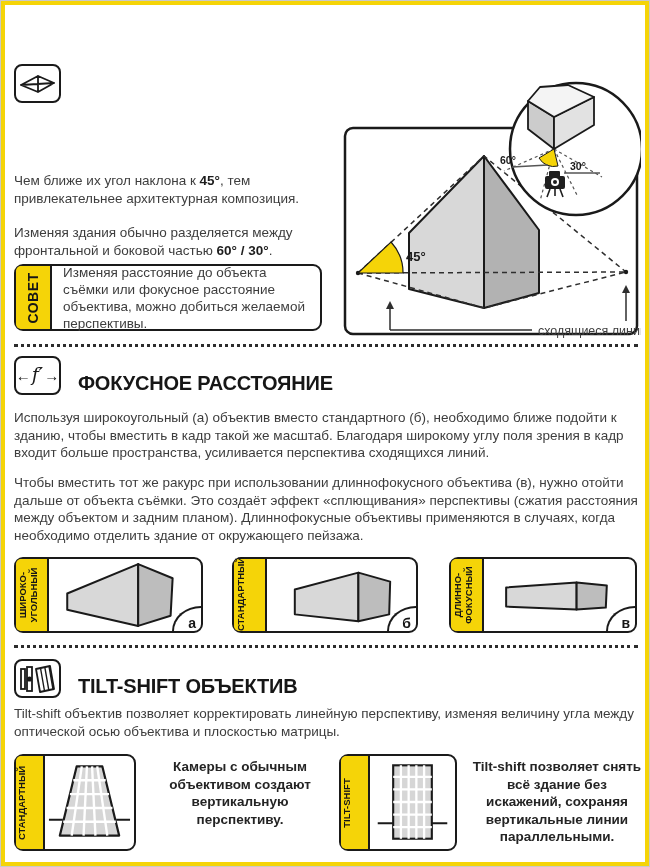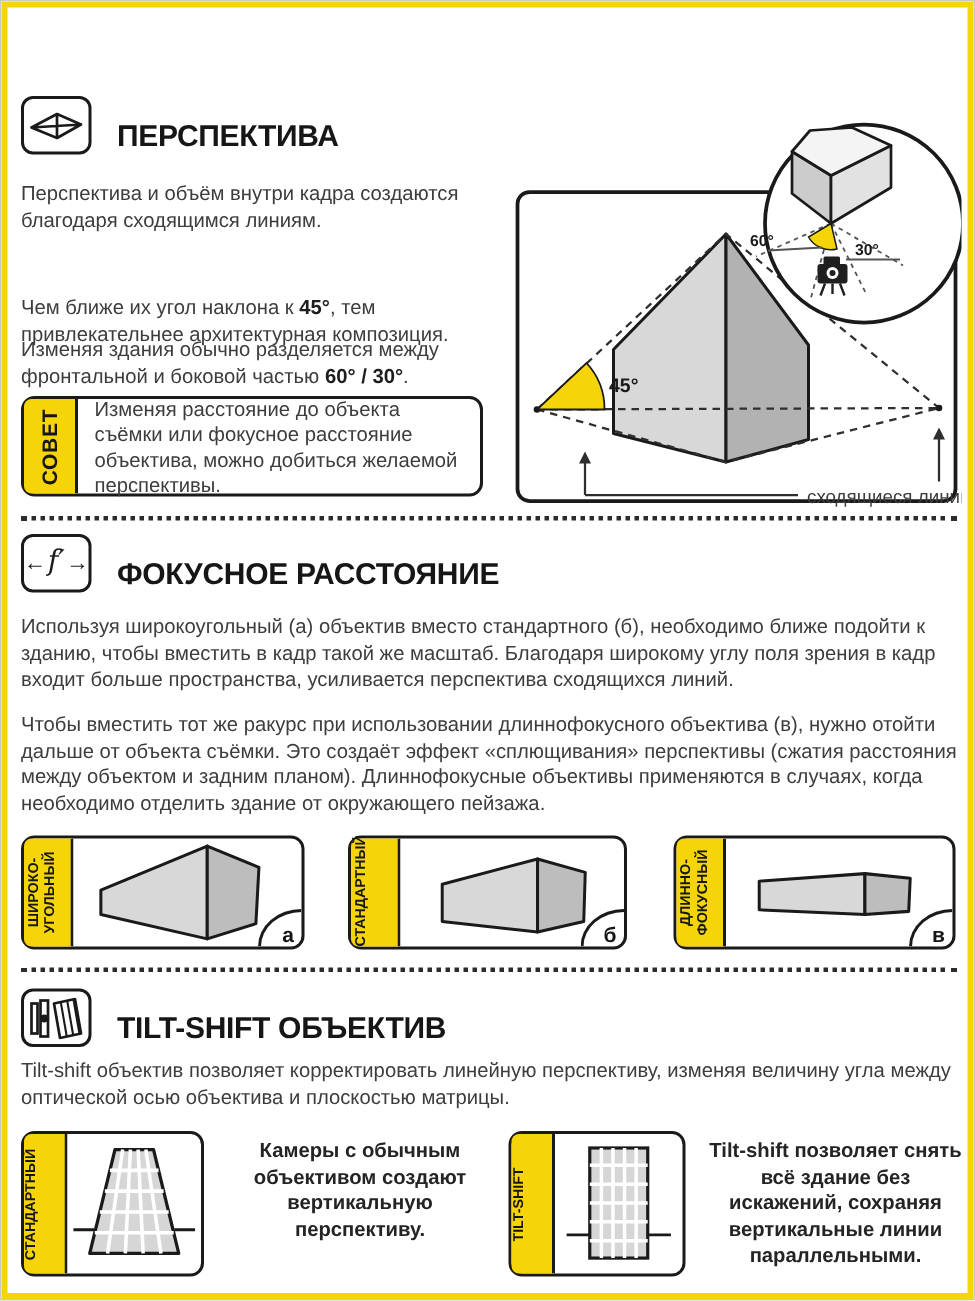--- a/index.html
+++ b/index.html
@@ -94,26 +94,22 @@
 
 <div class="page">
   <div class="yellow-frame"></div>
 
 
   <div class="sec-icon" style="left:13px; top:63px;">
     <svg width="38" height="26" viewBox="0 0 38 26">
       <path d="M2,14 L19,5 L35,12 M2,14 L35,12 M2,14 L19,21 L35,12 M19,5 L19,21" fill="none" stroke="#1a1a1a" stroke-width="1.8" stroke-linejoin="round" stroke-linecap="round"></path>
     </svg>
   </div>
-  <div class="sec-head" style="left:77px; top:79px;">ПЕРСПЕКТИВА</div>
-
-  <div class="p" style="left:13px; top:119px; width:315px;">
-    <span>Перспектива и объём внутри кадра создаются благодаря сходящимся линиям.</span>
-  </div>
-  <div class="p" style="left:13px; top:171px; width:315px;margin-top:24px;">
+
+  <div class="p" style="left:13px; top:171px; width:315px;">
     <span>Чем ближе их угол наклона к </span><b>45°</b><span>, тем привлекательнее архитектурная композиция.</span>
   </div>
   <div class="p" style="left:13px; top:223px; width:315px;">
     <span>Изменяя здания обычно разделяется между фронтальной и боковой частью </span><b>60° / 30°</b><span>.</span>
   </div>
 
   <div class="tip-box">
     <div class="tab tip-tab">
       <div class="vtext">СОВЕТ</div>
     </div>

